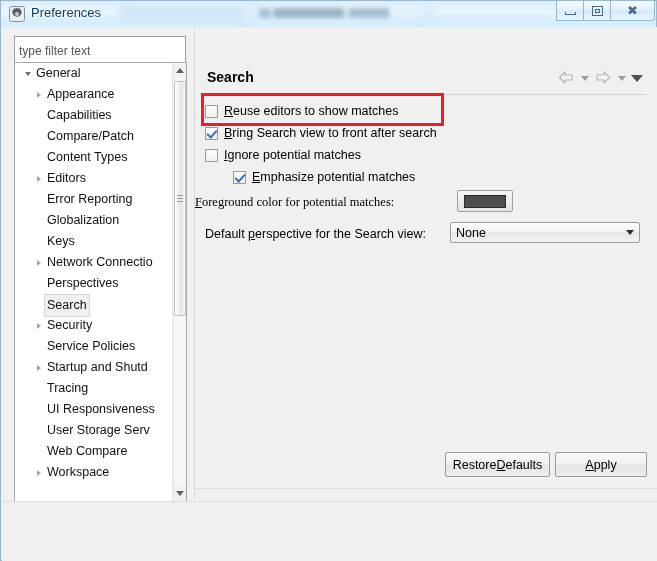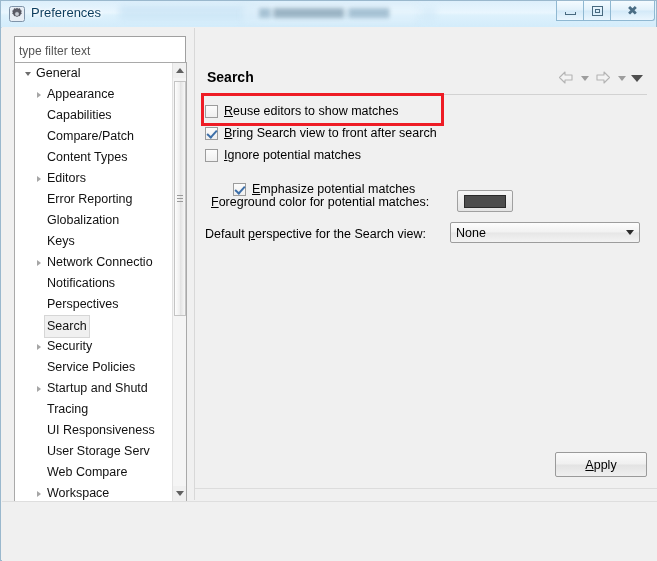--- a/index.html
+++ b/index.html
@@ -428,22 +428,23 @@
     left: 3px; top: 0px;
     width: 4px; height: 8px;
     border: solid #3d6fa8;
     border-width: 0 2px 2px 0;
     transform: rotate(42deg);
   }
   .mn { text-decoration: underline; }
 
   #color-label {
     position: absolute;
-    left: 16px; top: 167px;
+    left: 0; top: 167px;
     font-size: 12.5px;
+    font-family: Liberation Serif, serif;
   }
   #color-button {
     position: absolute;
     left: 262px; top: 162px;
     width: 56px; height: 22px;
     box-sizing: border-box;
     border: 1px solid #a0a0a0;
     border-radius: 2px;
     background: linear-gradient(to bottom, #f6f6f6, #e4e4e4);
     display: flex;
@@ -574,21 +575,20 @@
           <div class="tree-item lvl1"><span class="tw"><span class="arrow-expanded"></span></span><span class="lbl">General</span></div>
           <div class="tree-item lvl2"><span class="tw"><span class="arrow-collapsed"></span></span><span class="lbl">Appearance</span></div>
           <div class="tree-item lvl2"><span class="tw"></span><span class="lbl">Capabilities</span></div>
           <div class="tree-item lvl2"><span class="tw"></span><span class="lbl">Compare/Patch</span></div>
           <div class="tree-item lvl2"><span class="tw"></span><span class="lbl">Content Types</span></div>
           <div class="tree-item lvl2"><span class="tw"><span class="arrow-collapsed"></span></span><span class="lbl">Editors</span></div>
           <div class="tree-item lvl2"><span class="tw"></span><span class="lbl">Error Reporting</span></div>
           <div class="tree-item lvl2"><span class="tw"></span><span class="lbl">Globalization</span></div>
           <div class="tree-item lvl2"><span class="tw"></span><span class="lbl">Keys</span></div>
           <div class="tree-item lvl2"><span class="tw"><span class="arrow-collapsed"></span></span><span class="lbl">Network Connectio</span></div>
-          <div class="tree-item lvl2"><span class="tw"></span><span class="lbl">Notifications</span></div>
           <div class="tree-item lvl2"><span class="tw"></span><span class="lbl">Perspectives</span></div>
           <div class="tree-item lvl2 selected"><span class="tw"></span><span class="lbl">Search</span></div>
           <div class="tree-item lvl2"><span class="tw"><span class="arrow-collapsed"></span></span><span class="lbl">Security</span></div>
           <div class="tree-item lvl2"><span class="tw"></span><span class="lbl">Service Policies</span></div>
           <div class="tree-item lvl2"><span class="tw"><span class="arrow-collapsed"></span></span><span class="lbl">Startup and Shutd</span></div>
           <div class="tree-item lvl2"><span class="tw"></span><span class="lbl">Tracing</span></div>
           <div class="tree-item lvl2"><span class="tw"></span><span class="lbl">UI Responsiveness</span></div>
           <div class="tree-item lvl2"><span class="tw"></span><span class="lbl">User Storage Serv</span></div>
           <div class="tree-item lvl2"><span class="tw"></span><span class="lbl">Web Compare</span></div>
           <div class="tree-item lvl2"><span class="tw"><span class="arrow-collapsed"></span></span><span class="lbl">Workspace</span></div>
@@ -654,41 +654,46 @@
             <span><span></span><span class="mn">R</span><span>euse editors to show matches</span></span>
           </div>
           <div class="opt-row" style="top: 96px;">
             <span class="cb checked"></span>
             <span><span></span><span class="mn">B</span><span>ring Search view to front after search</span></span>
           </div>
           <div class="opt-row" style="top: 118px;">
             <span class="cb"></span>
             <span><span></span><span class="mn">I</span><span>gnore potential matches</span></span>
           </div>
-          <div class="opt-row" style="top: 152px; padding-left: 28px;">
+          <div class="opt-row" style="top: 140px; padding-left: 28px;">
             <span class="cb checked"></span>
             <span><span></span><span class="mn">E</span><span>mphasize potential matches</span></span>
           </div>
         </div>
 
       <div id="color-label">
         <span class="mn">F</span><span>oreground color for potential matches:</span>
       </div>
       <div id="color-button">
         <span id="color-swatch" style="background: rgb(77, 77, 77);"></span>
       </div>
 
       <div id="perspective-label">
         <span>Default </span><span class="mn">p</span><span>erspective for the Search view:</span>
       </div>
       <div id="perspective-combo">
         <span id="perspective-value">None</span>
         <span class="combo-tri"></span>
       </div>
 
+      <div class="pane-btn" id="btn-restore-defaults">
+        <span>Restore </span>
+          <span class="mn">D</span>
+          <span>efaults</span>
+      </div>
       <div class="pane-btn" id="btn-apply">
         <span></span>
           <span class="mn">A</span>
           <span>pply</span>
       </div>
 
       <div id="pane-separator"></div>
     </div>
 
     <div id="highlight-rect" style="border-color: rgb(238, 28, 37);"></div>

